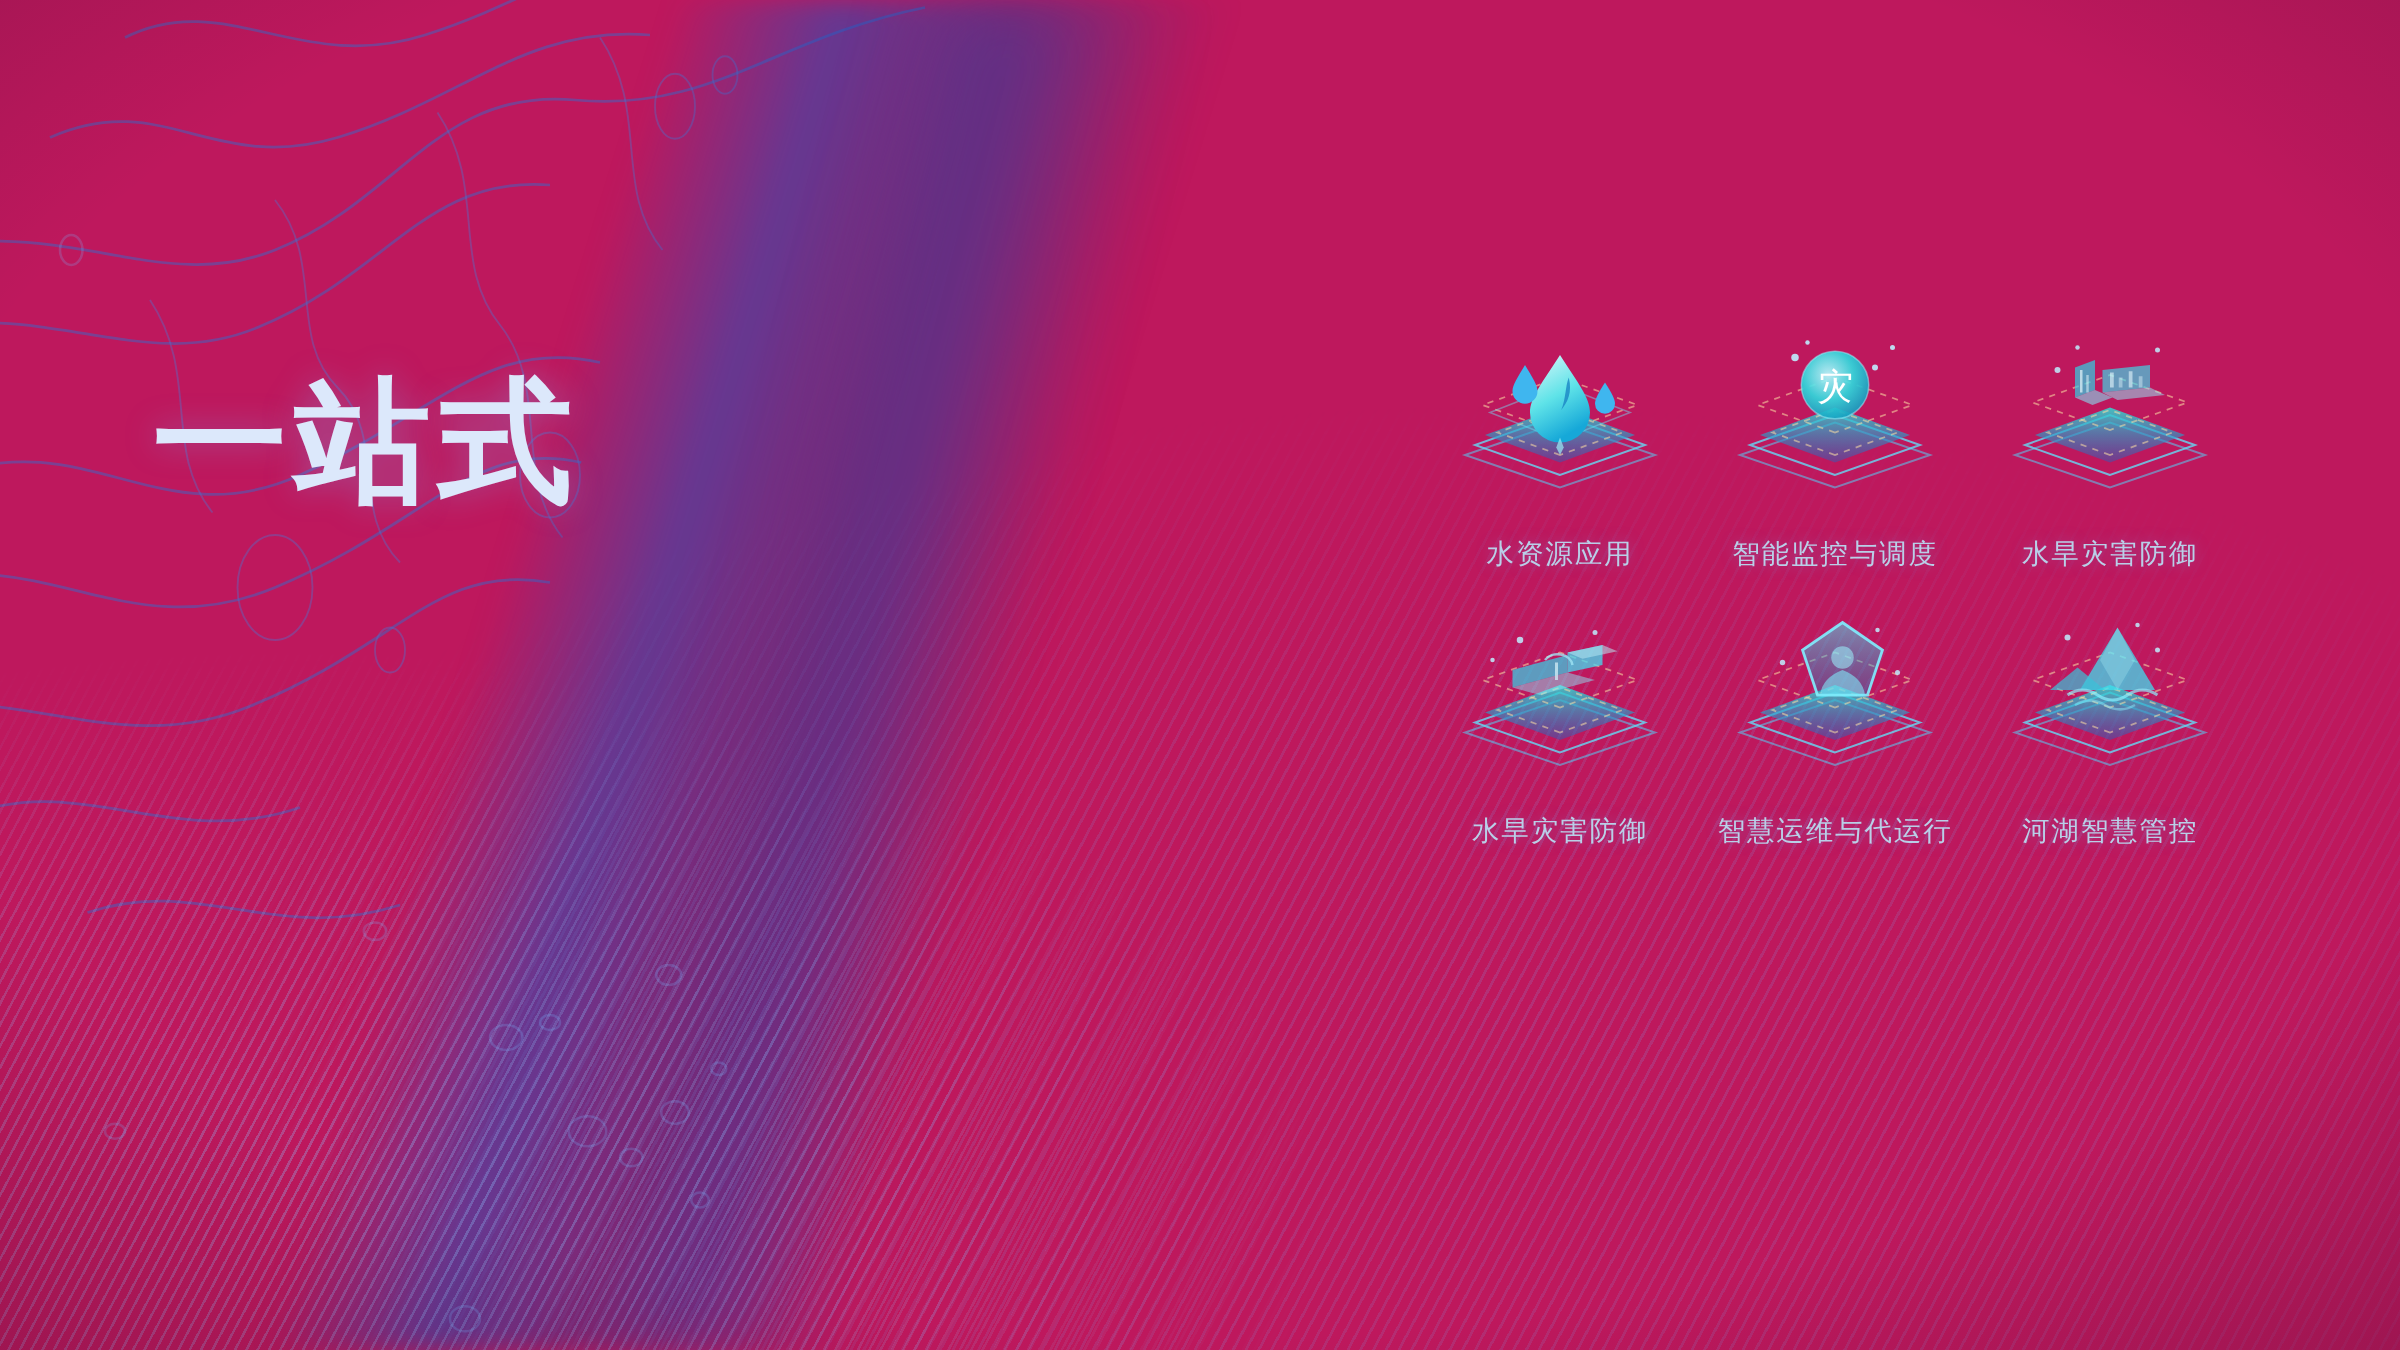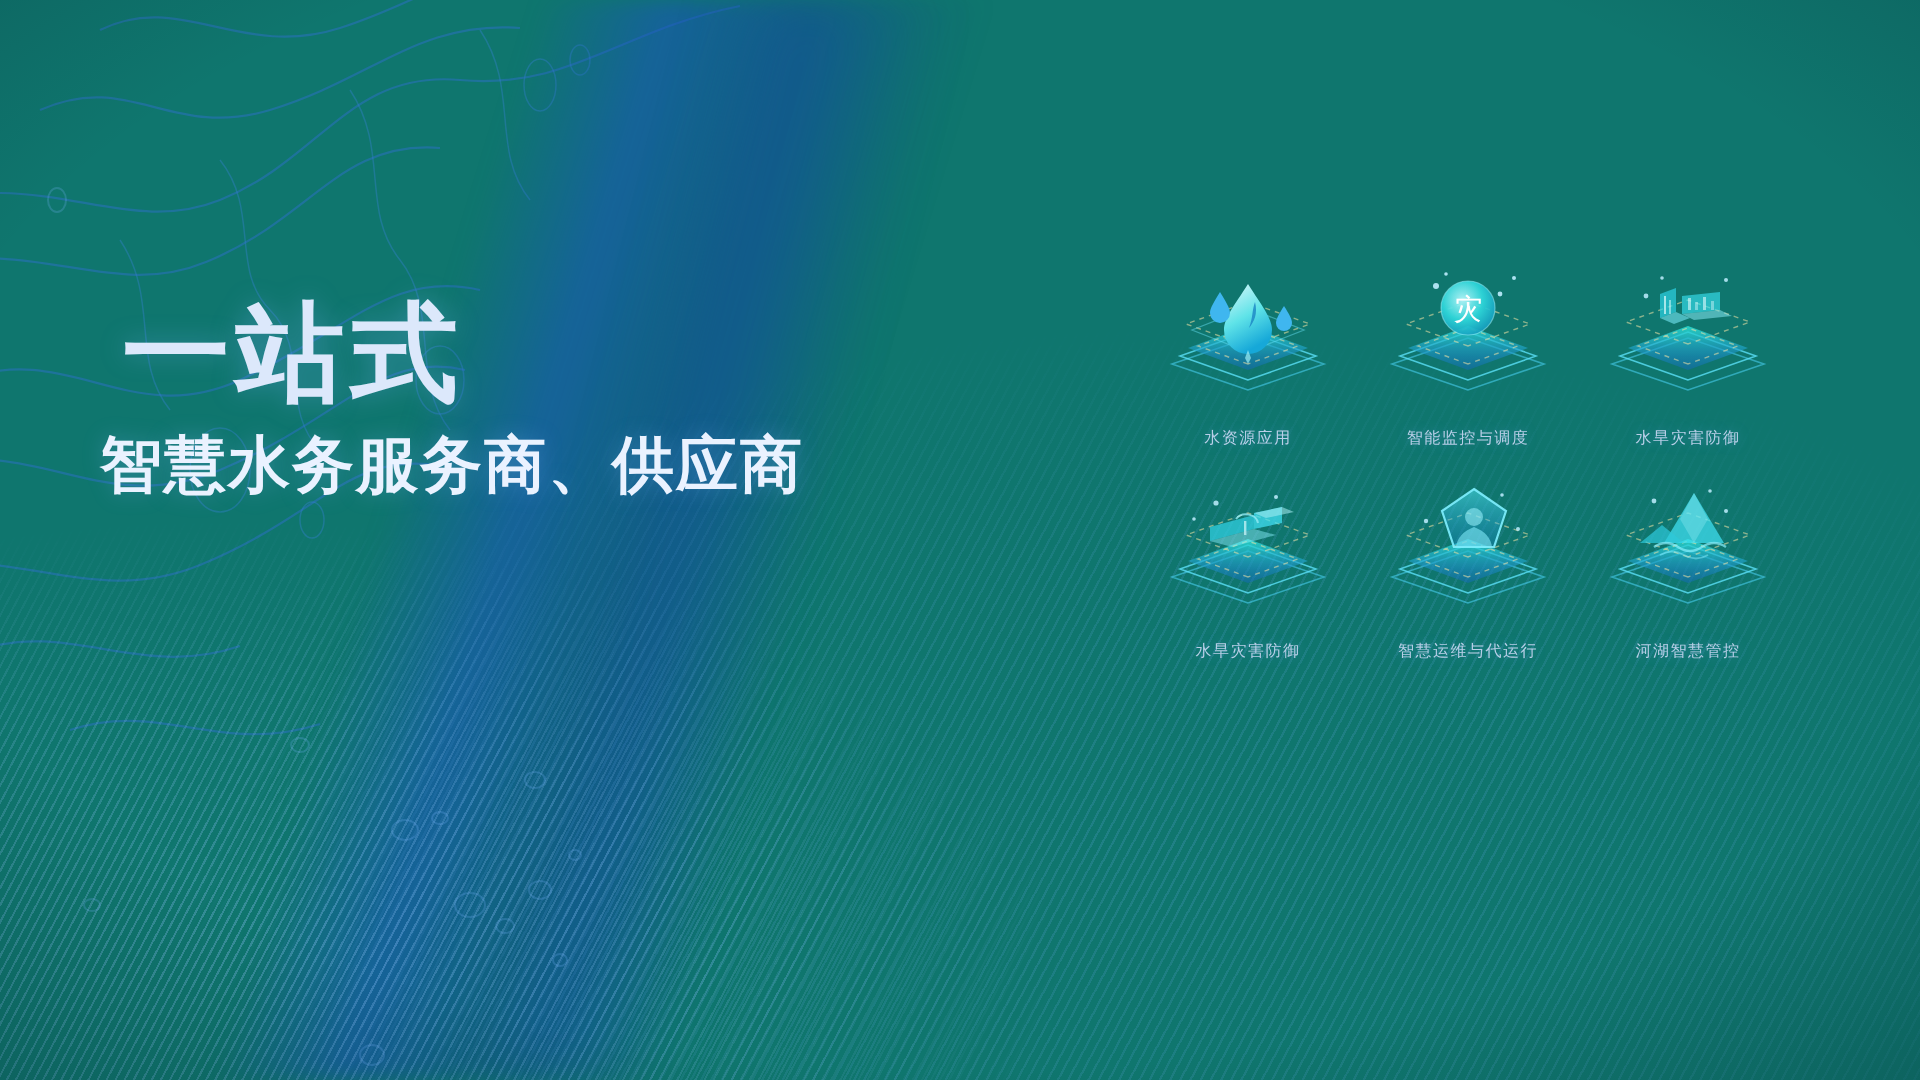--- a/index.html
+++ b/index.html
@@ -1,21 +1,21 @@
 <!DOCTYPE html>
 <html><head>
 <meta charset="utf-8">
 <style>
   html,body{margin:0;padding:0;}
   body{
     width:1920px;height:1080px;overflow:hidden;
     background:#041431;
     font-family:"Liberation Sans","DejaVu Sans",sans-serif;
   }
-  #stage{position:relative;width:1920px;height:1080px;overflow:hidden;background:#0f766e;}
+  #stage{position:relative;width:1920px;height:1080px;overflow:hidden;background:#be185d;}
 
   
   .bg{position:absolute;inset:0;pointer-events:none;}
 
   
   .bg-base{
     background:
       radial-gradient(120% 90% at 18% 12%, #0a2a63 0%, rgba(10,42,99,0) 55%),
       radial-gradient(100% 80% at 8% 95%, #0d3d86 0%, rgba(13,61,134,0) 60%),
       radial-gradient(90% 70% at 95% 45%, #072category 0%, rgba(7,34,80,0) 60%),
@@ -84,21 +84,21 @@
   
   .grid{
     position:absolute;left:1138px;top:272px;width:660px;z-index:6;
     display:grid;grid-template-columns:repeat(3,1fr);
     row-gap:36px;column-gap:0px;
   }
   .cell{display:flex;flex-direction:column;align-items:center;}
   .iso{position:relative;width:180px;height:150px;}
   .iso svg{position:absolute;left:0;top:0;width:180px;height:150px;overflow:visible;}
   .cell-label{
-    margin-top:6px;font-size:16px;letter-spacing:1.5px;
+    margin-top:6px;font-size:22px;letter-spacing:1.5px;
     color:#b9cfe8;text-shadow:0 0 12px rgba(100,170,255,.35);
     white-space:nowrap;
     text-align:right;
   }
 </style>
 </head>
 <body>
 
 <div id="stage">
 
@@ -152,21 +152,20 @@
         <ellipse cx="92" cy="905" rx="8" ry="6"></ellipse>
         <ellipse cx="57" cy="200" rx="9" ry="12"></ellipse>
       </g>
     </svg>
   </div>
 
   <div class="bg bg-vignette"></div>
 
   <div class="headline">
     <h1 class="title-main">一站式</h1>
-    <h2 class="title-sub">智慧水务服务商、供应商</h2>
   </div>
 
   <div class="grid">
 
     <div class="cell">
       <div class="iso">
         <svg viewBox="0 0 180 150">
           <defs>
             <linearGradient id="plat1" x1="0" y1="0" x2="0" y2="1">
               <stop offset="0" stop-color="#2ee6d8" stop-opacity=".85"></stop>

